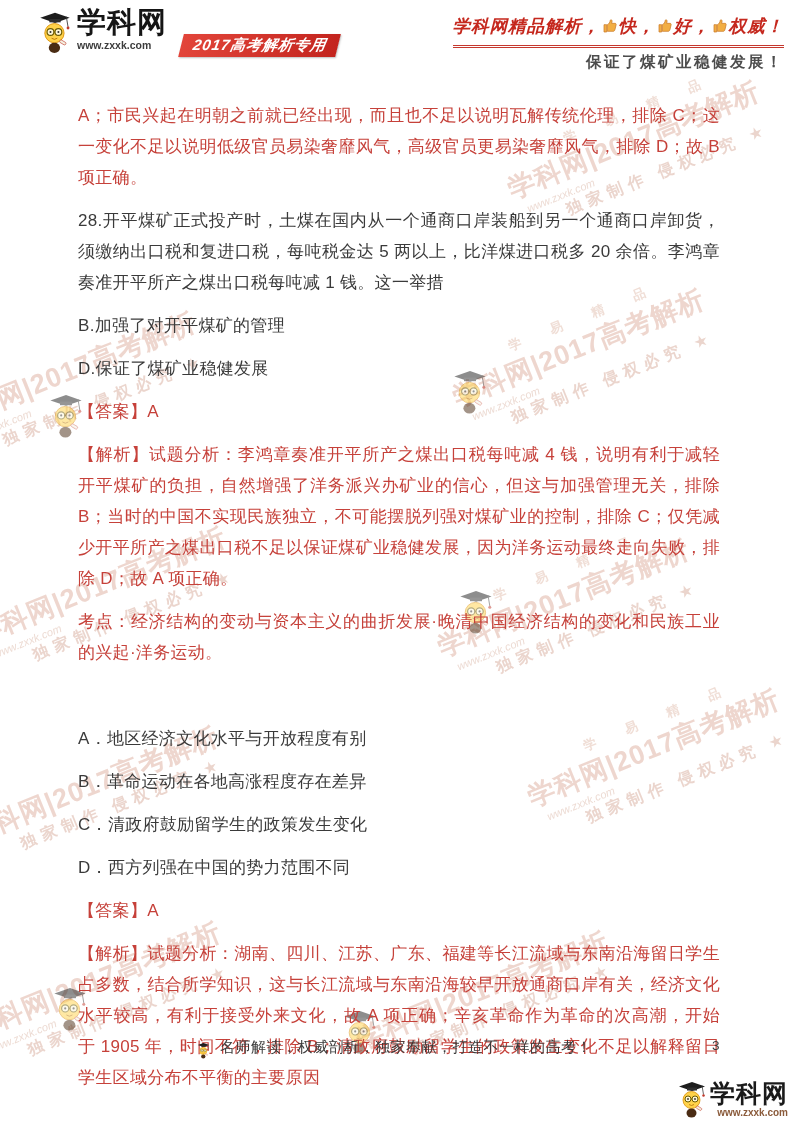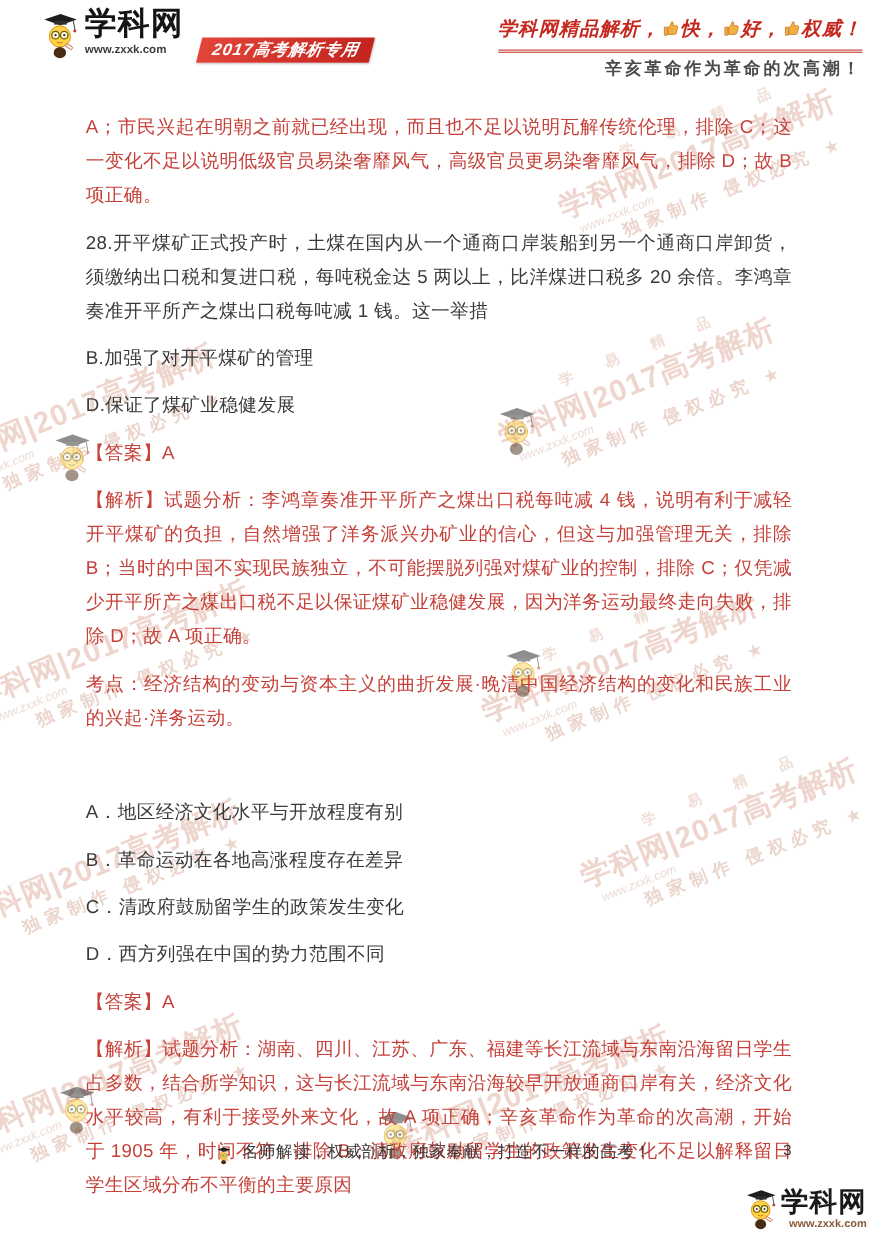--- a/index.html
+++ b/index.html
@@ -159,21 +159,21 @@
     <div class="slogan">
       <div class="slogan-line1">
         <span>学科网精品解析，</span><svg class="thumb" viewBox="0 0 24 24">
             <use href="#thumbup"></use>
           </svg><span>快，</span><svg class="thumb" viewBox="0 0 24 24">
             <use href="#thumbup"></use>
           </svg><span>好，</span><svg class="thumb" viewBox="0 0 24 24">
             <use href="#thumbup"></use>
           </svg><span>权威！</span>
       </div>
-      <div class="slogan-line2">辛亥革命作为革命的次高潮！</div>
+      <div class="slogan-line2">保证了煤矿业稳健发展！</div>
     </div>
   </div>
 
   <div class="content">
     <p class="red">A；市民兴起在明朝之前就已经出现，而且也不足以说明瓦解传统伦理，排除 C；这一变化不足以说明低级官员易染奢靡风气，高级官员更易染奢靡风气，排除 D；故 B 项正确。</p>
     <p class="black">28.开平煤矿正式投产时，土煤在国内从一个通商口岸装船到另一个通商口岸卸货，须缴纳出口税和复进口税，每吨税金达 5 两以上，比洋煤进口税多 20 余倍。李鸿章奏准开平所产之煤出口税每吨减 1 钱。这一举措</p>
     <p class="black">B.加强了对开平煤矿的管理</p>
     <p class="black">D.保证了煤矿业稳健发展</p>
     <p class="red">【答案】A</p>
     <p class="red">【解析】试题分析：李鸿章奏准开平所产之煤出口税每吨减 4 钱，说明有利于减轻开平煤矿的负担，自然增强了洋务派兴办矿业的信心，但这与加强管理无关，排除 B；当时的中国不实现民族独立，不可能摆脱列强对煤矿业的控制，排除 C；仅凭减少开平所产之煤出口税不足以保证煤矿业稳健发展，因为洋务运动最终走向失败，排除 D；故 A 项正确。</p>

